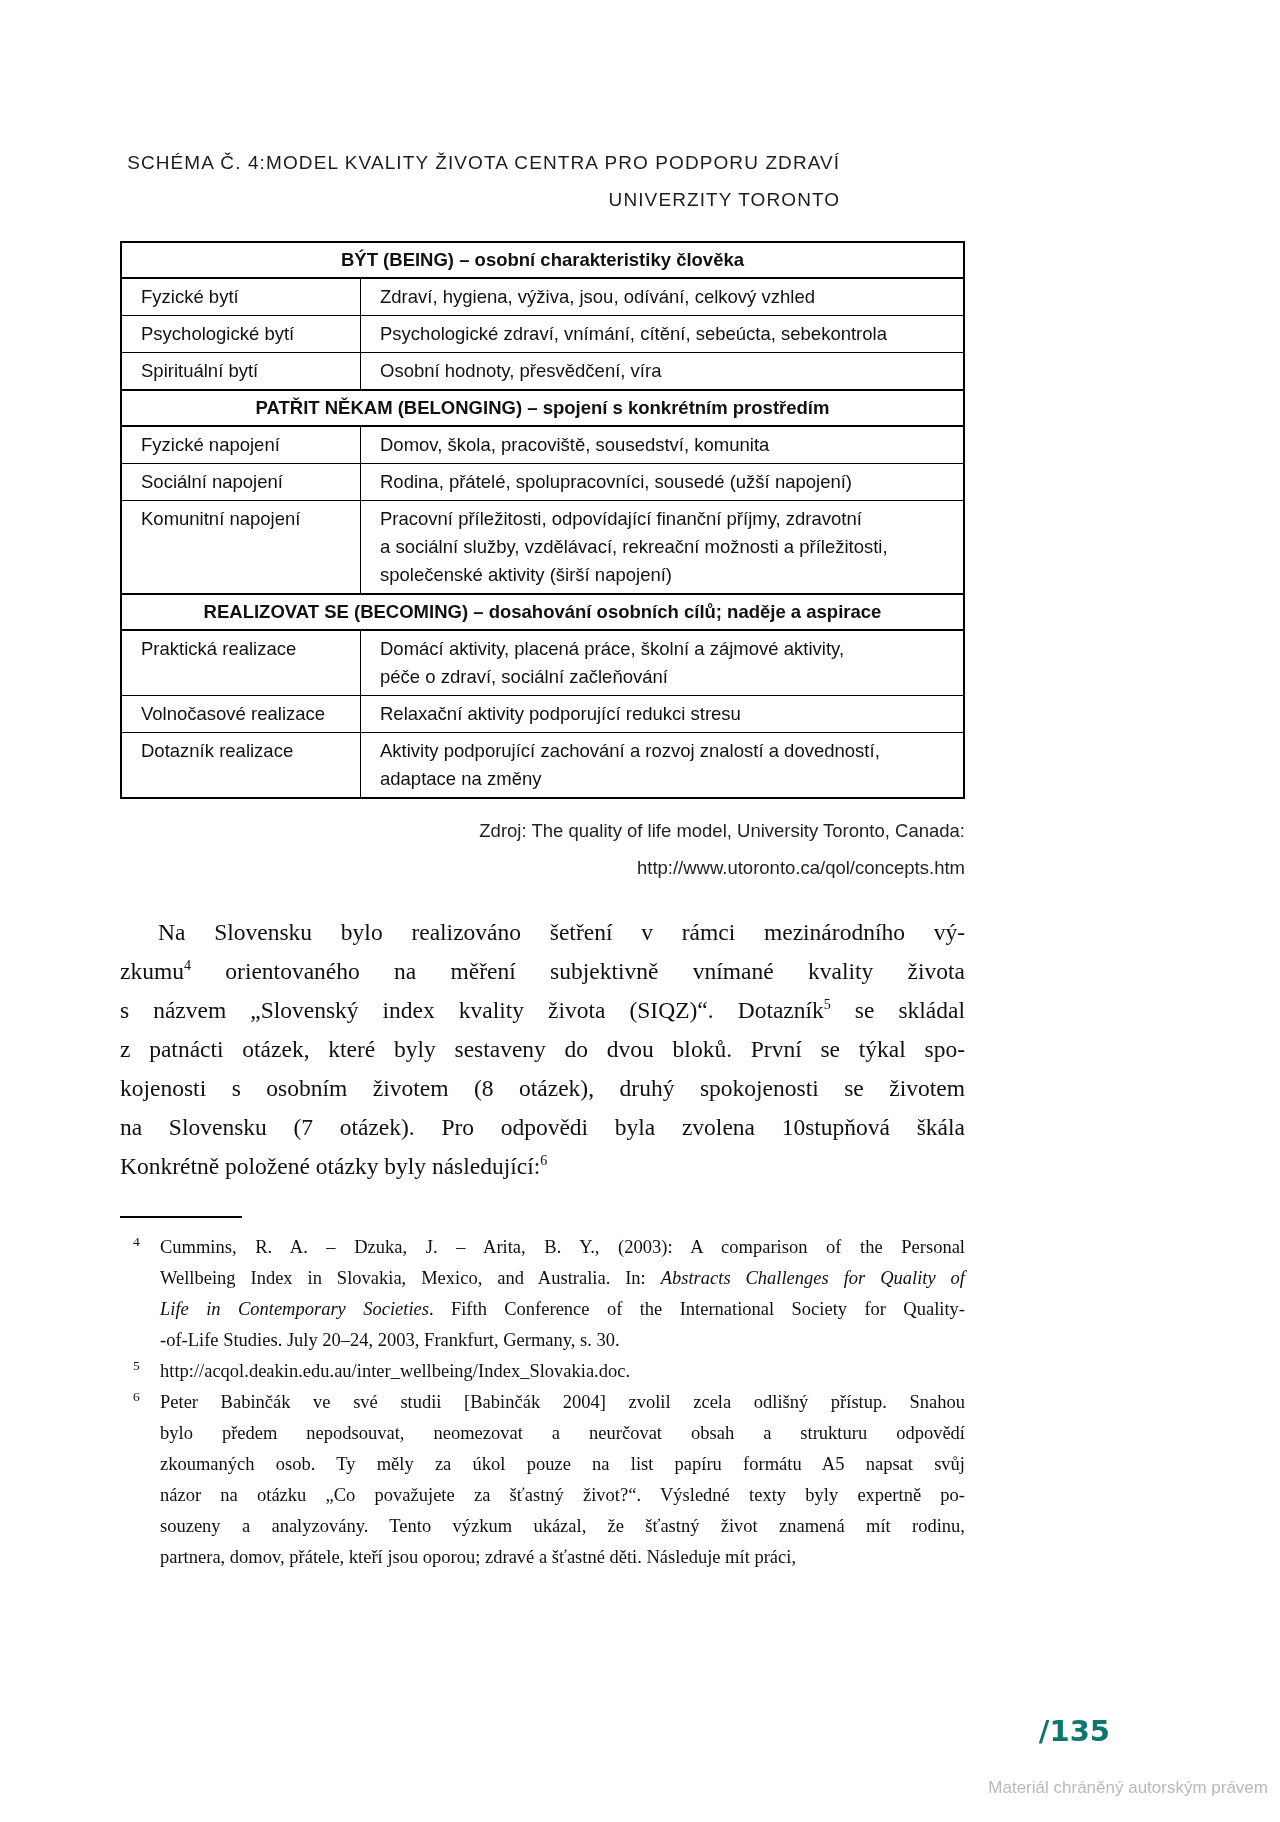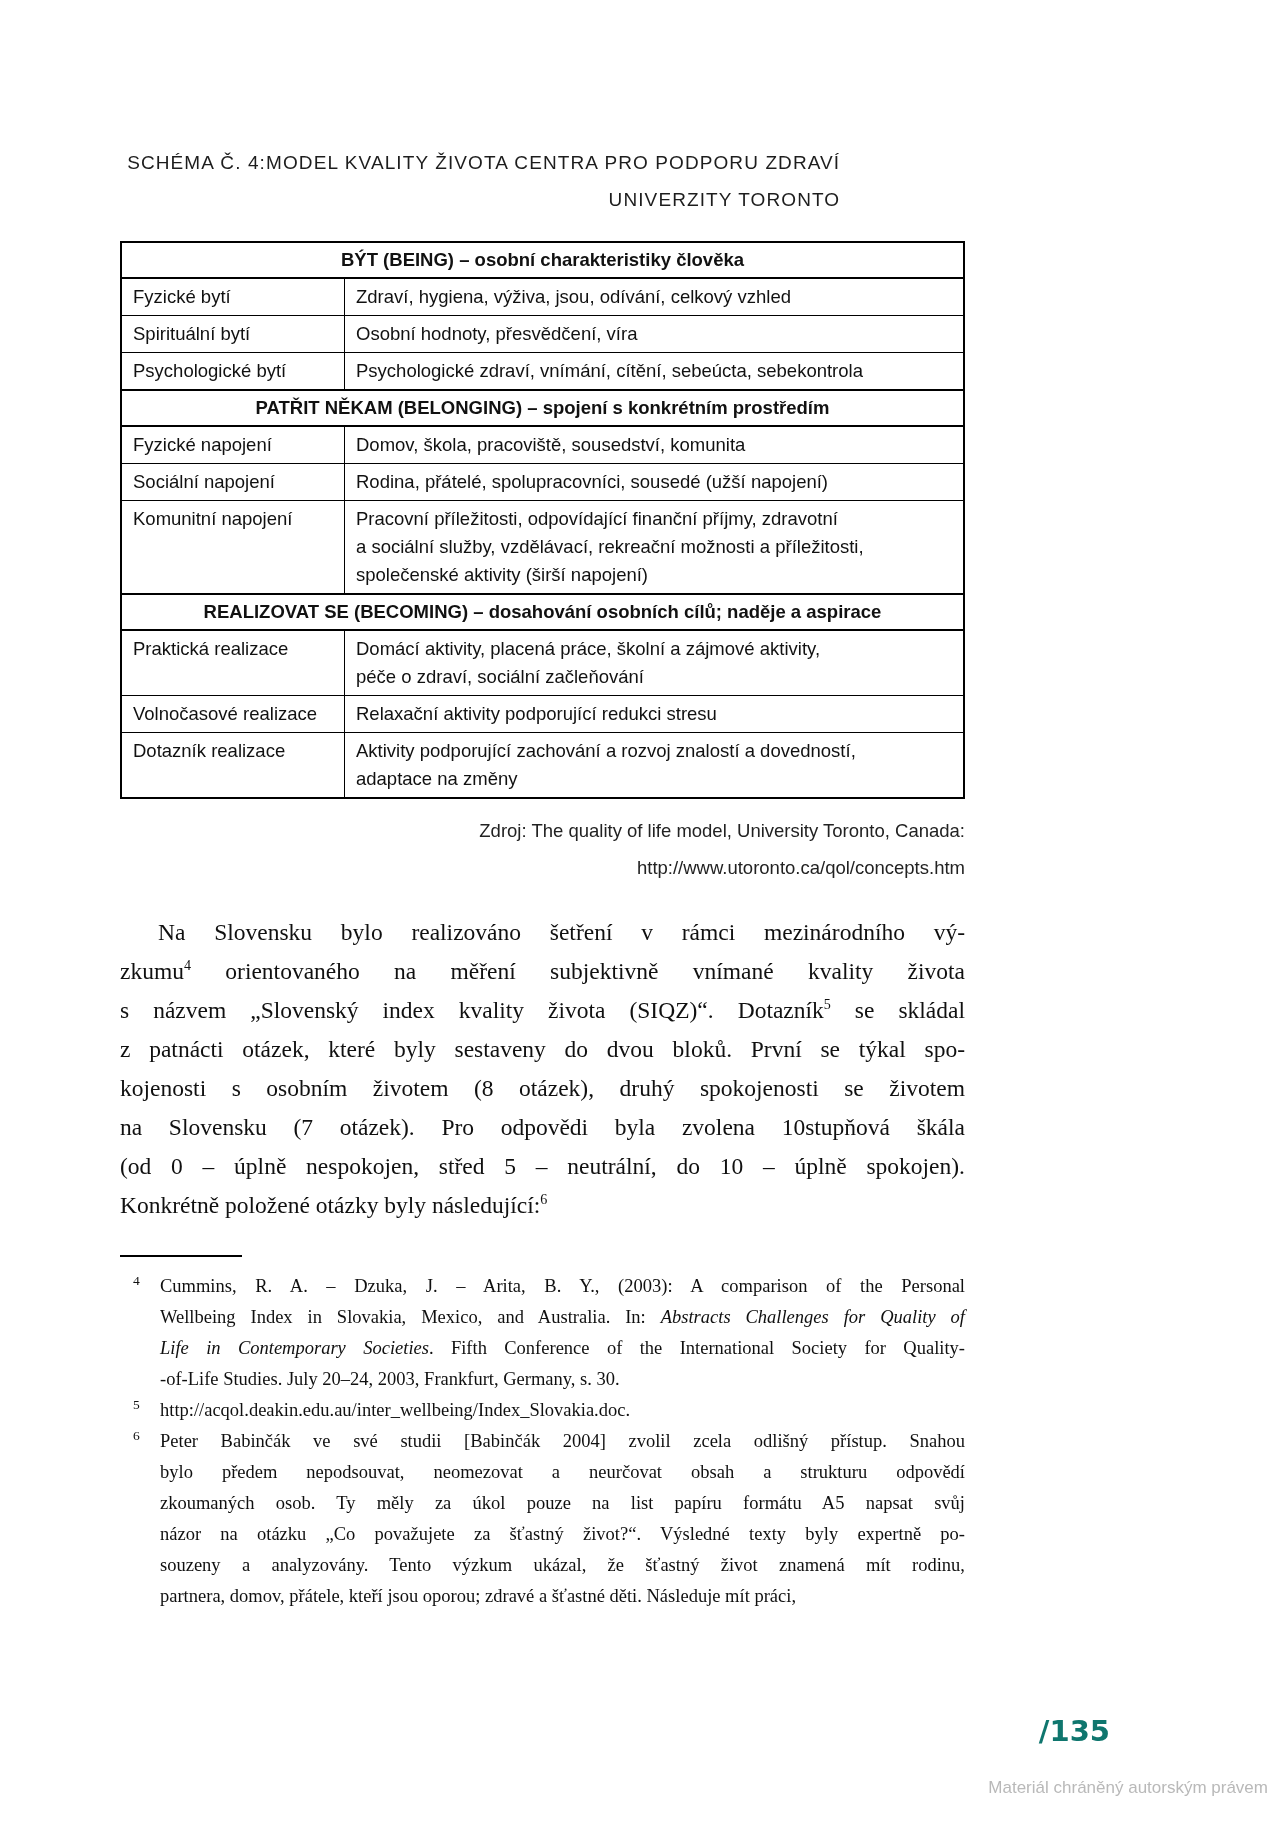--- a/index.html
+++ b/index.html
@@ -15,21 +15,21 @@
     font-size:19px; letter-spacing:1.1px; line-height:37px; color:#1d1d1d;text-align:right;
   }
   .heading .hlabel { width:146px; flex:0 0 146px; }
 
   
   table.qol {
     border-collapse:collapse; width:845px; margin-top:23px;
     font-family:"Liberation Sans", sans-serif; font-size:18.5px; color:#111;
     border:2.5px solid #000;
   }
-  table.qol td { border:1.5px solid #000; padding:4px 11px; line-height:28px; vertical-align:top; }
+  table.qol td { border:1.5px solid #000; padding:4px 19px; line-height:28px; vertical-align:top; }
   table.qol tr.sec td {
     text-align:center; font-weight:bold;
     border-top:2.5px solid #000; border-bottom:2.5px solid #000;
     padding:3px 6px;
     border-radius:6px;
   }
   table.qol td.c1 { width:200px; }
 
   
   .source {
@@ -90,26 +90,26 @@
     <table class="qol">
       <tbody>
           <tr class="sec">
             <td colspan="2">BÝT (BEING) – osobní charakteristiky člověka</td>
           </tr>
           <tr>
             <td class="c1">Fyzické bytí</td>
             <td class="c2">Zdraví, hygiena, výživa, jsou, odívání, celkový vzhled</td>
           </tr>
           <tr>
+            <td class="c1">Psychologické bytí</td>
+            <td class="c2">Psychologické zdraví, vnímání, cítění, sebeúcta, sebekontrola</td>
+          </tr>
+          <tr>
             <td class="c1">Spirituální bytí</td>
             <td class="c2">Osobní hodnoty, přesvědčení, víra</td>
-          </tr>
-          <tr>
-            <td class="c1">Psychologické bytí</td>
-            <td class="c2">Psychologické zdraví, vnímání, cítění, sebeúcta, sebekontrola</td>
           </tr>
           <tr class="sec">
             <td colspan="2">PATŘIT NĚKAM (BELONGING) – spojení s konkrétním prostředím</td>
           </tr>
           <tr>
             <td class="c1">Fyzické napojení</td>
             <td class="c2">Domov, škola, pracoviště, sousedství, komunita</td>
           </tr>
           <tr>
             <td class="c1">Sociální napojení</td>
@@ -142,21 +142,20 @@
       <div>http://www.utoronto.ca/qol/concepts.htm</div>
     </div>
 
     <div class="body body-wrap">
         <div class="bline ind"><span>Na Slovensku bylo realizováno šetření v rámci mezinárodního vý-</span></div>
         <div class="bline"><span>zkumu</span><sup>4</sup><span> orientovaného na měření subjektivně vnímané kvality života</span></div>
         <div class="bline"><span>s názvem „Slovenský index kvality života (SIQZ)“. Dotazník</span><sup>5</sup><span> se skládal</span></div>
         <div class="bline"><span>z patnácti otázek, které byly sestaveny do dvou bloků. První se týkal spo-</span></div>
         <div class="bline"><span>kojenosti s osobním životem (8 otázek), druhý spokojenosti se životem</span></div>
         <div class="bline"><span>na Slovensku (7 otázek). Pro odpovědi byla zvolena 10stupňová škála</span></div>
-        <div class="bline"><span>(od 0 – úplně nespokojen, střed 5 – neutrální, do 10 – úplně spokojen).</span></div>
         <div class="bline last"><span>Konkrétně položené otázky byly následující:</span><sup>6</sup></div>
       </div>
 
     <div class="fnrule"></div>
 
     <div class="footnotes">
         <div class="fn">
           <span class="fnnum">4</span>
           <div class="fnbody">
             <div class="fline"><span>Cummins, R. A. – Dzuka, J. – Arita, B. Y., (2003): A comparison of the Personal</span></div>

